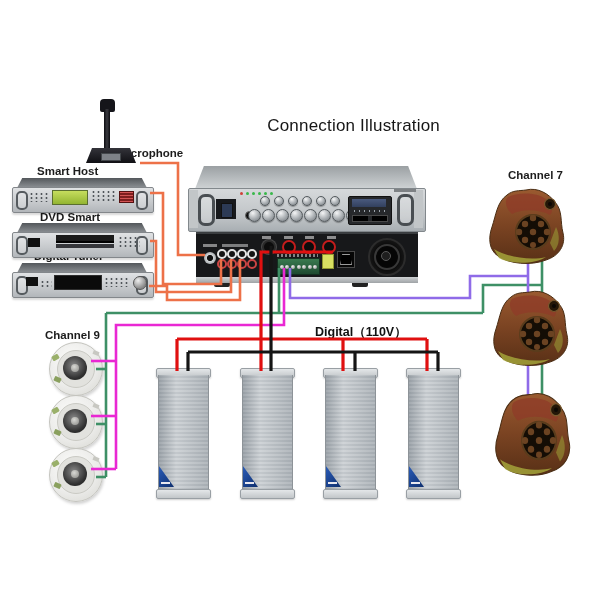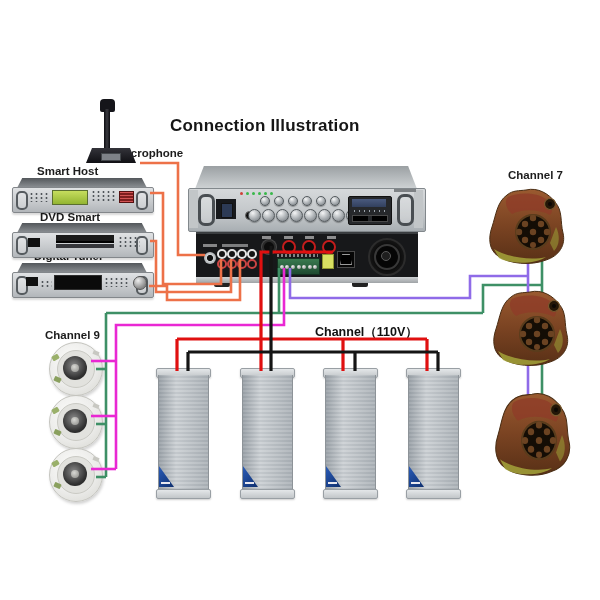--- a/index.html
+++ b/index.html
@@ -1,21 +1,21 @@
 <!DOCTYPE html>
 <html><head>
 <meta charset="utf-8">
 <style>
   html,body{margin:0;padding:0;background:#fff;}
   .stage{position:relative;width:600px;height:600px;background:#fff;overflow:hidden;
          font-family:"Liberation Sans", sans-serif;color:#1c1c1c;}
   .abs{position:absolute;}
   .lbl{position:absolute;font-size:11.5px;font-weight:600;color:#1c1c1c;white-space:nowrap;}
-  .title{position:absolute;left:170px;top:116px;width:270px;text-align:left;
-         font-size:17px;font-weight:700;letter-spacing:.2px;color:#161616;}
+  .title{position:absolute;left:170px;top:116px;width:270px;text-align:right;
+         font-size:17px;font-weight:400;letter-spacing:.2px;color:#161616;}
   .out-lbl{position:absolute;left:315px;top:324px;font-size:12.5px;font-weight:600;color:#111;white-space:nowrap;}
 
   
   .mic-head{left:100px;top:99px;width:15px;height:13px;background:#15151a;border-radius:4px 4px 2px 2px;}
   .mic-stem{left:104px;top:109px;width:6px;height:42px;background:linear-gradient(90deg,#0c0c10,#3a3a40,#0c0c10);}
   .mic-base{left:86px;top:148px;width:50px;height:15px;background:linear-gradient(180deg,#33333a,#101014);
             clip-path:polygon(12% 0,88% 0,100% 100%,0 100%);}
   .mic-panel{left:101px;top:153px;width:18px;height:6px;background:#7e8288;border:1px solid #44484c;}
 
   
@@ -139,21 +139,21 @@
 <div class="stage">
 
   <div class="title">Connection Illustration</div>
 
   <div class="lbl" style="left:118px;top:147px">Microphone</div>
   <div class="lbl" style="left:37px;top:165px">Smart Host</div>
   <div class="lbl" style="left:40px;top:211px">DVD Smart</div>
   <div class="lbl" style="left:34px;top:250px">Digital Tuner</div>
   <div class="lbl" style="left:45px;top:329px">Channel 9</div>
   <div class="lbl" style="left:508px;top:169px">Channel 7</div>
-  <div class="out-lbl">Channel（110V）</div>
+  <div class="out-lbl">Digital（110V）</div>
 
   <div class="abs mic-head"></div>
   <div class="abs mic-stem"></div>
   <div class="abs mic-base"></div>
   <div class="abs mic-panel"></div>
 
   <div class="rack" style="left:12px;top:178px">
     <div class="rk-top"></div>
     <div class="rk-face"></div>
     <div class="rk-h l"></div>

